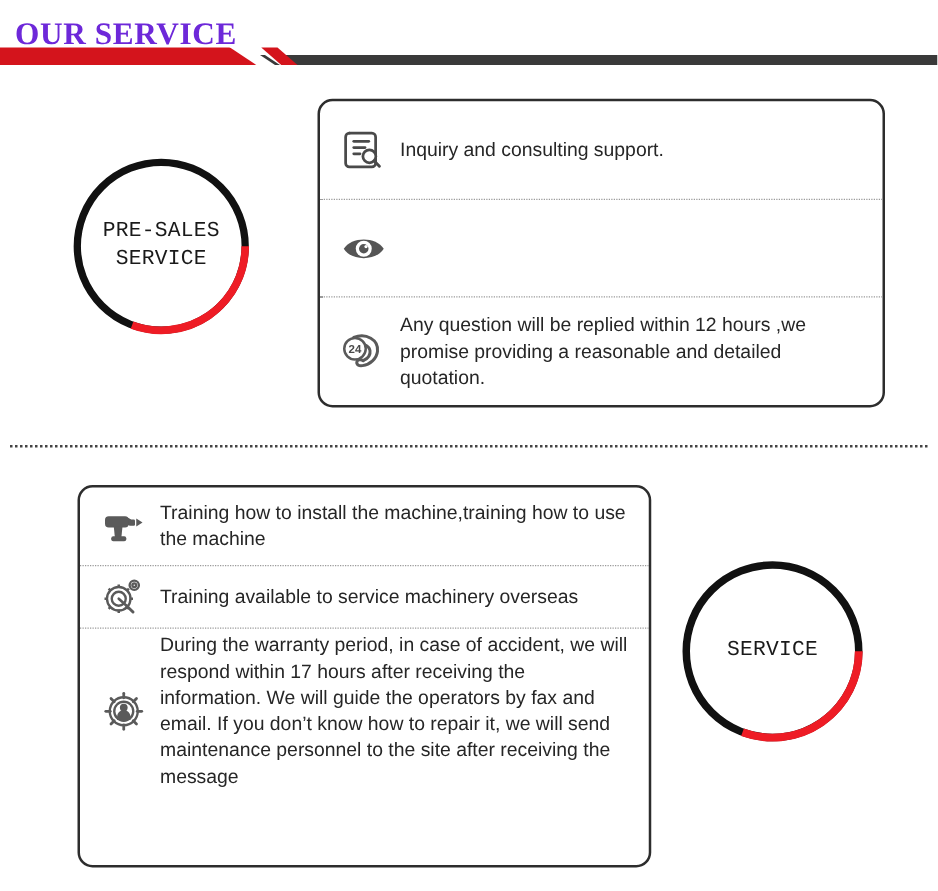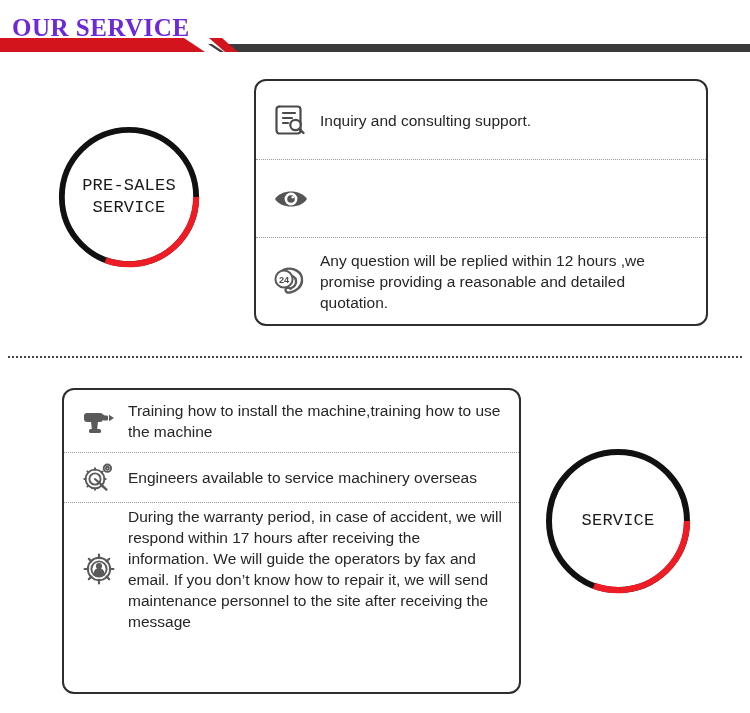--- a/index.html
+++ b/index.html
@@ -250,21 +250,21 @@
             <line x1="23.1" y1="10.9" x2="21.1" y2="12.9"></line>
             <line x1="8.9" y1="25.1" x2="6.9" y2="27.1"></line>
           </g>
           <line x1="15" y1="19" x2="21" y2="24.4" stroke-width="2.1" stroke-linecap="round"></line>
           <line x1="21.4" y1="24.8" x2="26.4" y2="29.6" stroke-width="2.4" stroke-linecap="round"></line>
           <circle cx="27.4" cy="8.2" r="3.7"></circle>
           <circle cx="27.4" cy="8.2" r="1.5"></circle>
         </g>
       </svg>
     </div>
-    <div class="row-text">Engineers available to service machinery overseas</div>
+    <div class="row-text">Training available to service machinery overseas</div>
   </div>
 
   <div id="aft-row-3" class="panel-row">
     <div class="row-icon">
       <svg width="40" height="40" viewBox="0 0 40 40" aria-hidden="true">
         <g stroke="#5a5a5a" stroke-width="1.9" fill="none">
           <circle cx="20" cy="20" r="11.2"></circle>
           <circle cx="20" cy="20" r="7.6"></circle>
           <g stroke-width="2.2" stroke-linecap="round">
             <line x1="20" y1="5.6" x2="20" y2="9.2"></line>

